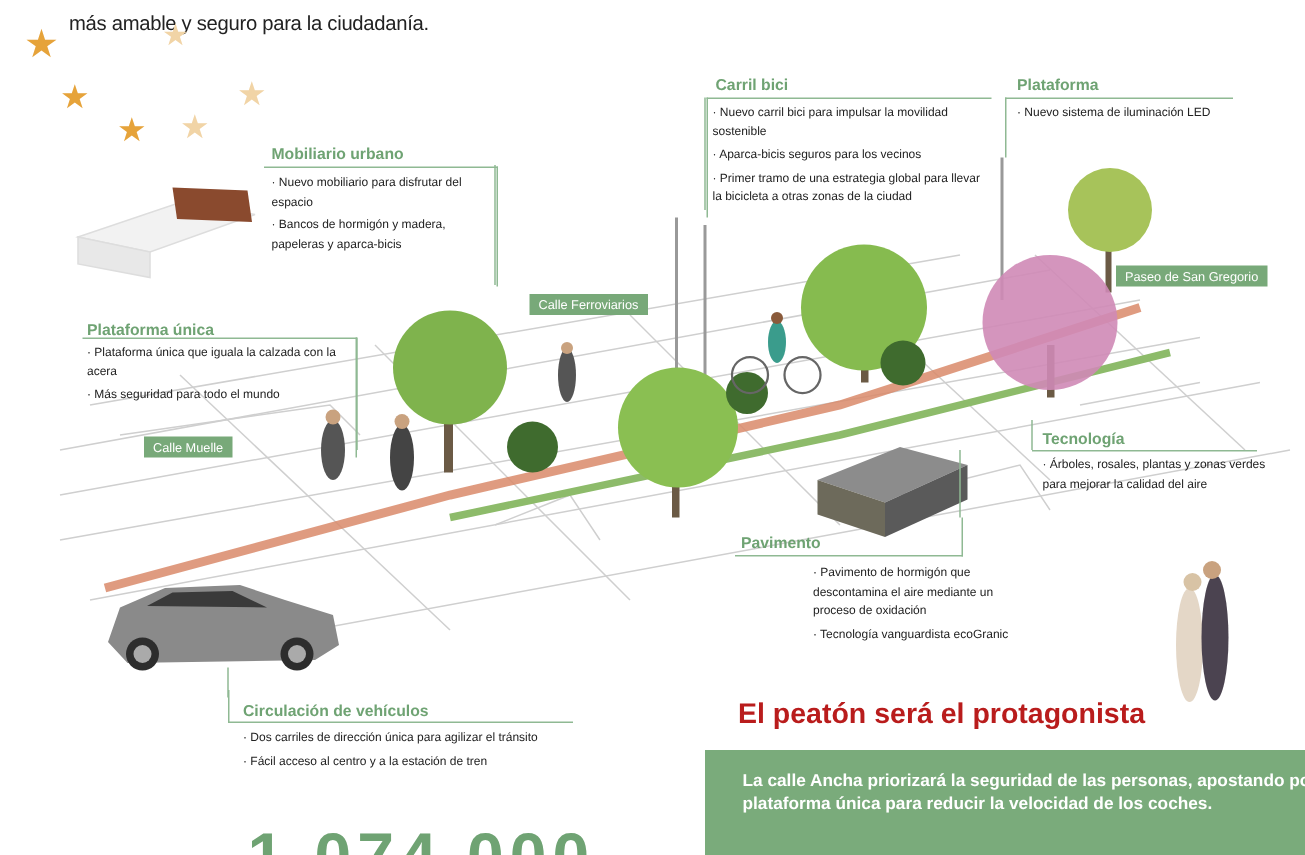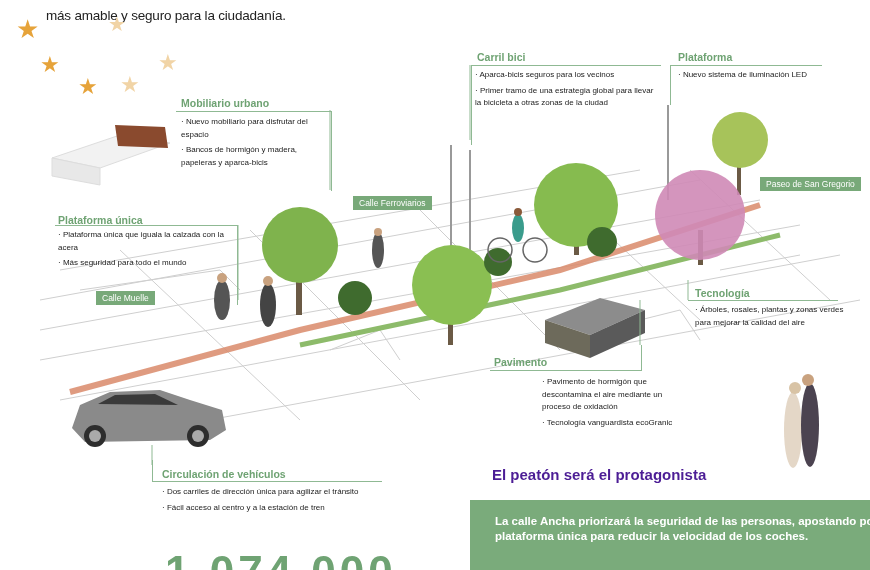--- a/index.html
+++ b/index.html
@@ -12,21 +12,21 @@
   .star.faint { color: #f1d4a6; }
   .grid-bg { position: absolute; inset: 0; }
 
   .label-title { position: absolute; font-weight: bold; font-size: 10.5px; color: #6fa373; }
   .bullets { position: absolute; font-size: 8px; line-height: 12.5px; color: #222; }
   .bullets div { margin-bottom: 3px; }
   .frame { position: absolute; border: 1px solid #8fb993; }
 
   .street-tag { position: absolute; background: #78a979; color: #fff; font-size: 8.5px; padding: 2px 6px; white-space: nowrap; }
 
-  .headline { position: absolute; left: 492px; top: 466px; font-weight: bold; font-size: 15px; color: #4c1d95; }
+  .headline { position: absolute; left: 492px; top: 466px; font-weight: bold; font-size: 19px; color: #b91c1c; }
   .callout { position: absolute; left: 470px; top: 500px; width: 440px; height: 70px; background: #7aab7b; color: #fff; font-size: 11.5px; line-height: 15px; padding: 14px 8px 0 25px; font-weight: bold; }
   .big-number { position: absolute; left: 165px; top: 550px; font-size: 44px; font-weight: bold; color: #6fa373; line-height: 1; letter-spacing: 4px; }
 </style>
 </head>
 <body>
 
 <div class="intro">
   <div>más amable y seguro para la ciudadanía.</div>
 </div>
 
@@ -140,20 +140,21 @@
 <div class="label-title" style="left:58px;top:214px;">Plataforma única</div>
 <div class="frame" style="left:55px;top:225px;width:183px;height:80px;border-bottom:none;border-left:none;"></div>
 <div class="bullets" style="left:58px;top:229px;width:170px;">
   <div>· Plataforma única que iguala la calzada con la acera</div>
   <div>· Más seguridad para todo el mundo</div>
 </div>
 
 <div class="label-title" style="left:477px;top:51px;">Carril bici</div>
 <div class="frame" style="left:471px;top:65px;width:190px;height:80px;border-top:1px solid #8fb993;border-right:none;border-bottom:none;"></div>
 <div class="bullets" style="left:475px;top:69px;width:185px;">
+  <div>· Nuevo carril bici para impulsar la movilidad sostenible</div>
   <div>· Aparca-bicis seguros para los vecinos</div>
   <div>· Primer tramo de una estrategia global para llevar la bicicleta a otras zonas de la ciudad</div>
 </div>
 
 <div class="label-title" style="left:678px;top:51px;">Plataforma</div>
 <div class="frame" style="left:670px;top:65px;width:152px;height:40px;border-right:none;border-bottom:none;"></div>
 <div class="bullets" style="left:678px;top:69px;width:160px;">
   <div>· Nuevo sistema de iluminación LED</div>
 </div>
 
@@ -172,18 +173,18 @@
 
 <div class="frame" style="left:152px;top:460px;width:230px;height:22px;border-top:none;border-right:none;"></div>
 <div class="label-title" style="left:162px;top:468px;">Circulación de vehículos</div>
 <div class="bullets" style="left:162px;top:486px;width:240px;">
   <div>· Dos carriles de dirección única para agilizar el tránsito</div>
   <div>· Fácil acceso al centro y a la estación de tren</div>
 </div>
 
 <div class="street-tag" style="left:353px;top:196px;">Calle Ferroviarios</div>
 <div class="street-tag" style="left:96px;top:291px;">Calle Muelle</div>
-<div class="street-tag" style="left:760px;top:177px;">Paseo de San Gregorio</div>
+<div class="street-tag" style="left:744px;top:177px;">Paseo de San Gregorio</div>
 
 <div class="headline">El peatón será el protagonista</div>
 <div class="callout">La calle Ancha priorizará la seguridad de las personas, apostando por una plataforma única para reducir la velocidad de los coches.</div>
 
 <div class="big-number">1.074.000</div>
 
 </body></html>

